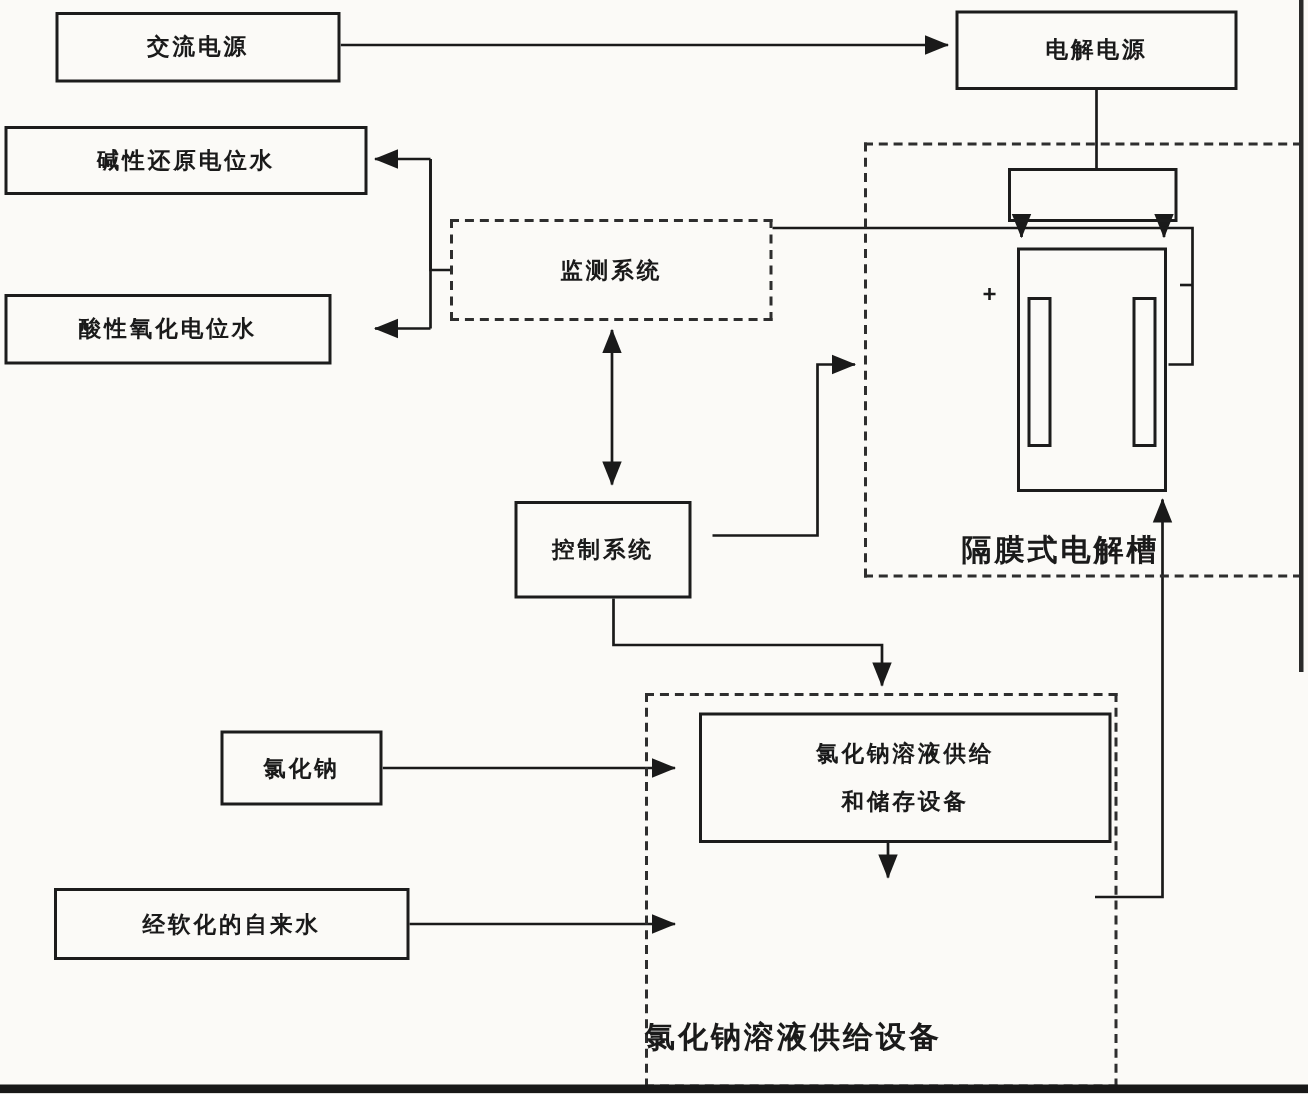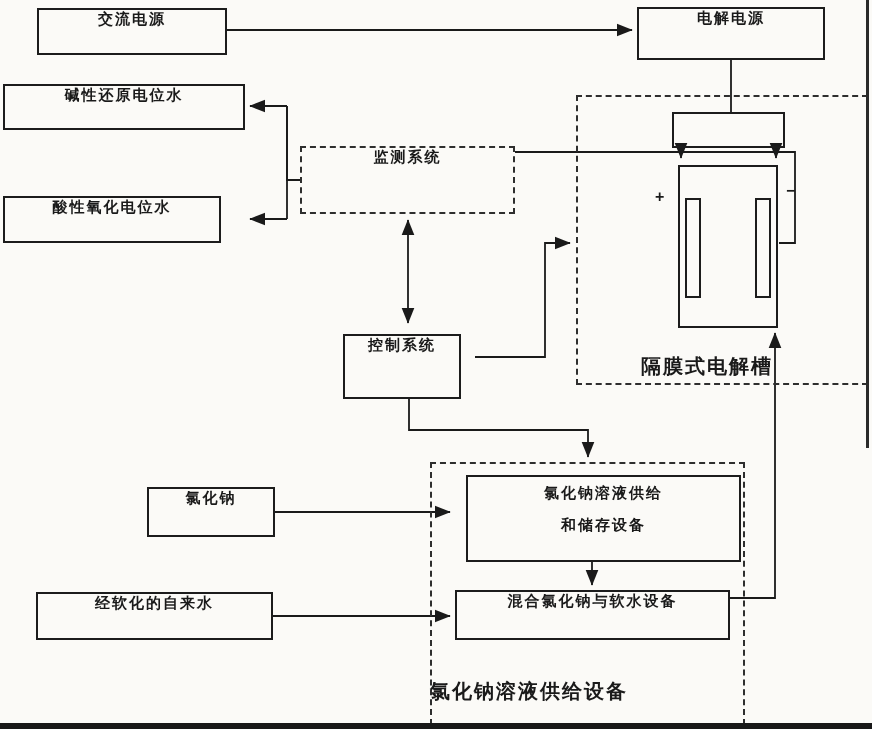--- a/index.html
+++ b/index.html
@@ -10,21 +10,21 @@
     height: 729px;
     background: #fbfaf7;
     font-family: "Liberation Sans", "DejaVu Sans", sans-serif;
     color: #1a1a1a;
     overflow: hidden;
   }
   svg.wires { position: absolute; left: 0; top: 0; }
   .box {
     position: absolute;
     display: flex;
-    align-items: flex-start;
+    align-items: center;
     justify-content: center;
     text-align: center;
     font-size: 15px;
     font-weight: 600;
     letter-spacing: 2px;
   }
   .solid { border: 2px solid #1c1c1c; background: #fbfaf7; }
   .dashed { border: 2px dashed #2e2e2e; background: transparent; }
   .bare { border: 2px solid #1c1c1c; background: transparent; }
   .plain-label {
@@ -106,39 +106,36 @@
 
   <div class="box dashed" style="left:576px; top:95px; width:292px; height:290px"></div>
   <div class="box bare" style="left:672px; top:112px; width:113px; height:36px"></div>
   <div class="box bare" style="left:678px; top:165px; width:100px; height:163px"></div>
   <div class="box bare" style="left:685px; top:198px; width:16px; height:100px"></div>
   <div class="box bare" style="left:755px; top:198px; width:16px; height:100px"></div>
   <div class="sign" style="left:655px; top:188px">+</div>
   <div class="sign" style="left:786px; top:182px">−</div>
   <div class="plain-label" style="left:641px; top:353px">隔膜式电解槽</div>
 
-  <div class="box solid" style="left:147px; top:487px; width:128px; height:50px">
+  <div class="box solid" style="left:147px; top:487px; width:108px; height:50px">
     <span>氯化钠</span>
   </div>
 
   <div class="box solid" style="left:36px; top:592px; width:237px; height:48px">
     <span>经软化的自来水</span>
   </div>
 
   <div class="box dashed" style="left:430px; top:462px; width:315px; height:263px"></div>
 
   <div class="box solid two-line" style="left:466px; top:475px; width:275px; height:87px">
     <div>
       <div>氯化钠溶液供给</div>
       <div>和储存设备</div>
     </div>
   </div>
 
-  <div class="box solid" style="left:455px; top:590px; width:275px; height:50px">
-    <span>混合氯化钠与软水设备</span>
-  </div>
 
   <div class="plain-label" style="left:430px; top:678px; width:315px; text-align:left">氯化钠溶液供给设备</div>
 
   <div class="scan-bottom"></div>
   <div class="scan-right"></div>
 
 </div>
 
 </body></html>

